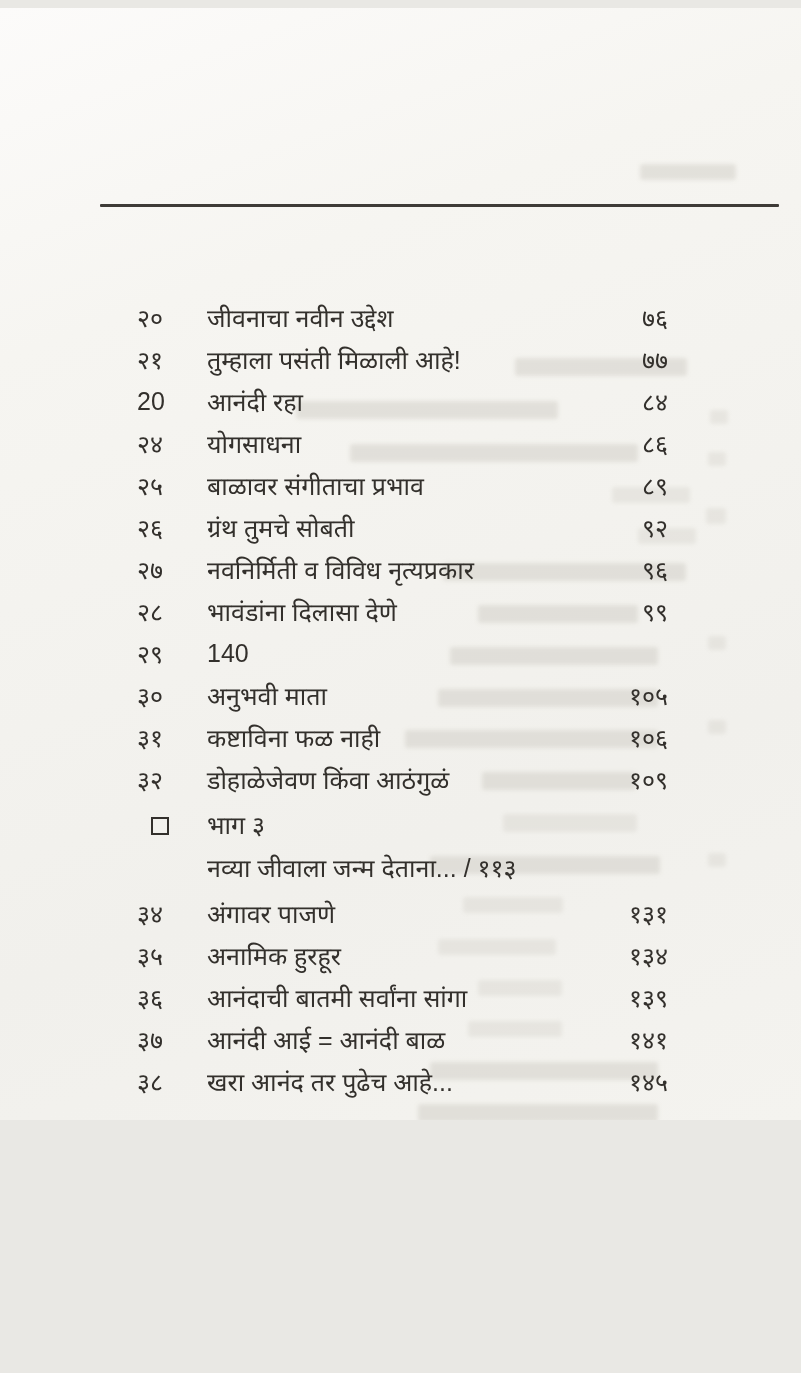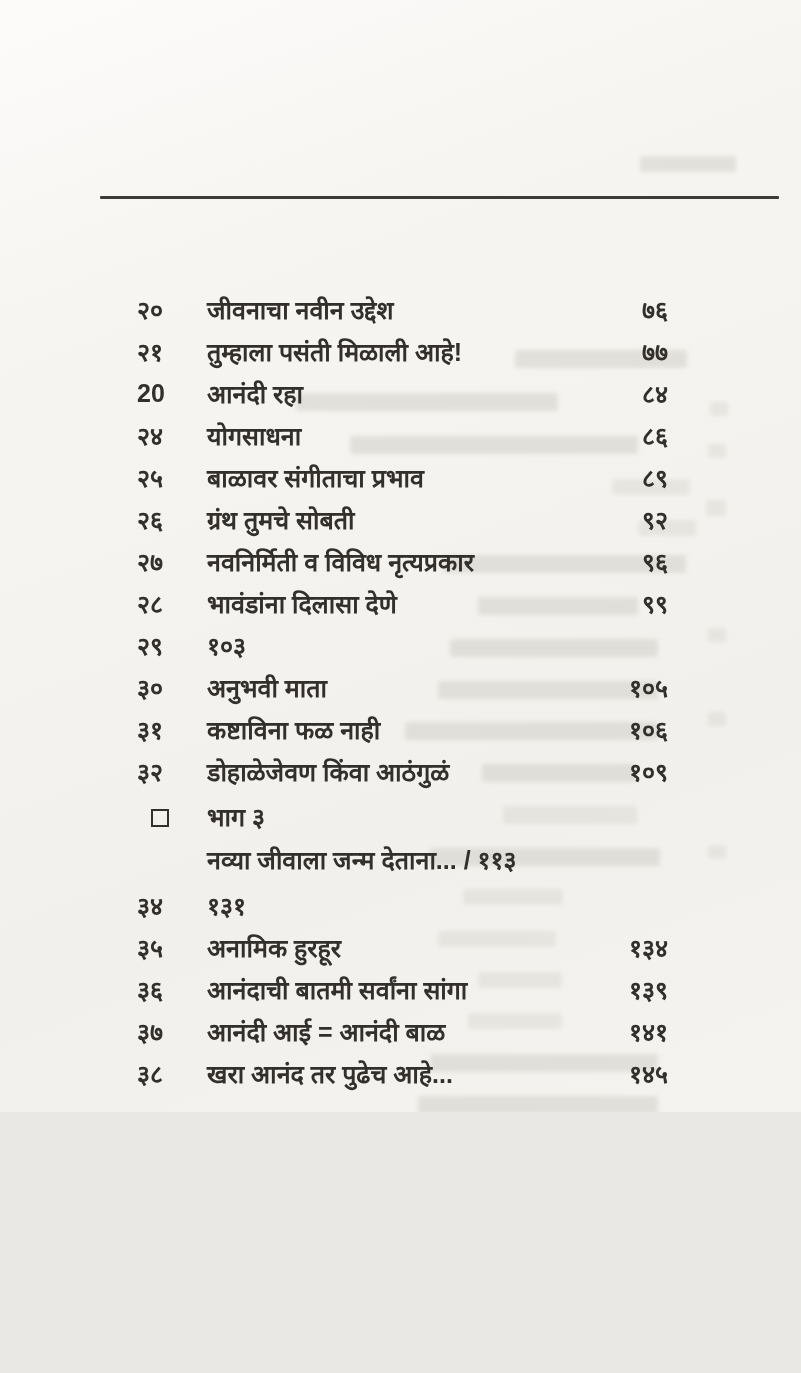--- a/index.html
+++ b/index.html
@@ -1,24 +1,23 @@
 <!DOCTYPE html>
 <html><head>
 <meta charset="utf-8">
 <style>
   html,body { margin:0; padding:0; background:#e9e8e4; }
   .page {
     position:relative;
     width:801px; height:1112px;
-    margin:0 auto;
+    margin:8px auto;
     background:linear-gradient(160deg,#fcfbfa 0%,#f6f5f1 25%,#f1f0ec 70%,#f4f3ef 100%);
     overflow:hidden;
     font-family:"Liberation Sans","DejaVu Sans",sans-serif;
     color:#33302c;
-    font-weight:bold;
   }
   
   .top-rule {
     position:absolute; left:100px; top:196px; width:679px; height:3px;
     background:#3e3b37; border-radius:1px;
   }
   .footer-rule {
     position:absolute; left:118px; top:1200px; width:645px; height:2px;
     background:#44413d;
   }
@@ -145,21 +144,21 @@
         </div>
 
         <div class="row">
           <span class="num">२८</span>
           <span class="title">भावंडांना दिलासा देणे</span>
           <span class="pg">९९</span>
         </div>
 
         <div class="row">
           <span class="num">२९</span>
-          <span class="pg">१०३</span>
+          <span class="pg">140</span>
         </div>
 
         <div class="row">
           <span class="num">३०</span>
           <span class="title">अनुभवी माता</span>
           <span class="pg">१०५</span>
         </div>
 
         <div class="row">
           <span class="num">३१</span>
@@ -183,20 +182,21 @@
     <div class="row subtitle-row">
       <span class="num"></span>
       <span class="title">नव्या जीवाला जन्म देताना... / ११३</span>
     </div>
 
     <div class="part2">
 
 
         <div class="row">
           <span class="num">३४</span>
+          <span class="title">अंगावर पाजणे</span>
           <span class="pg">१३१</span>
         </div>
 
         <div class="row">
           <span class="num">३५</span>
           <span class="title">अनामिक हुरहूर</span>
           <span class="pg">१३४</span>
         </div>
 
         <div class="row">

